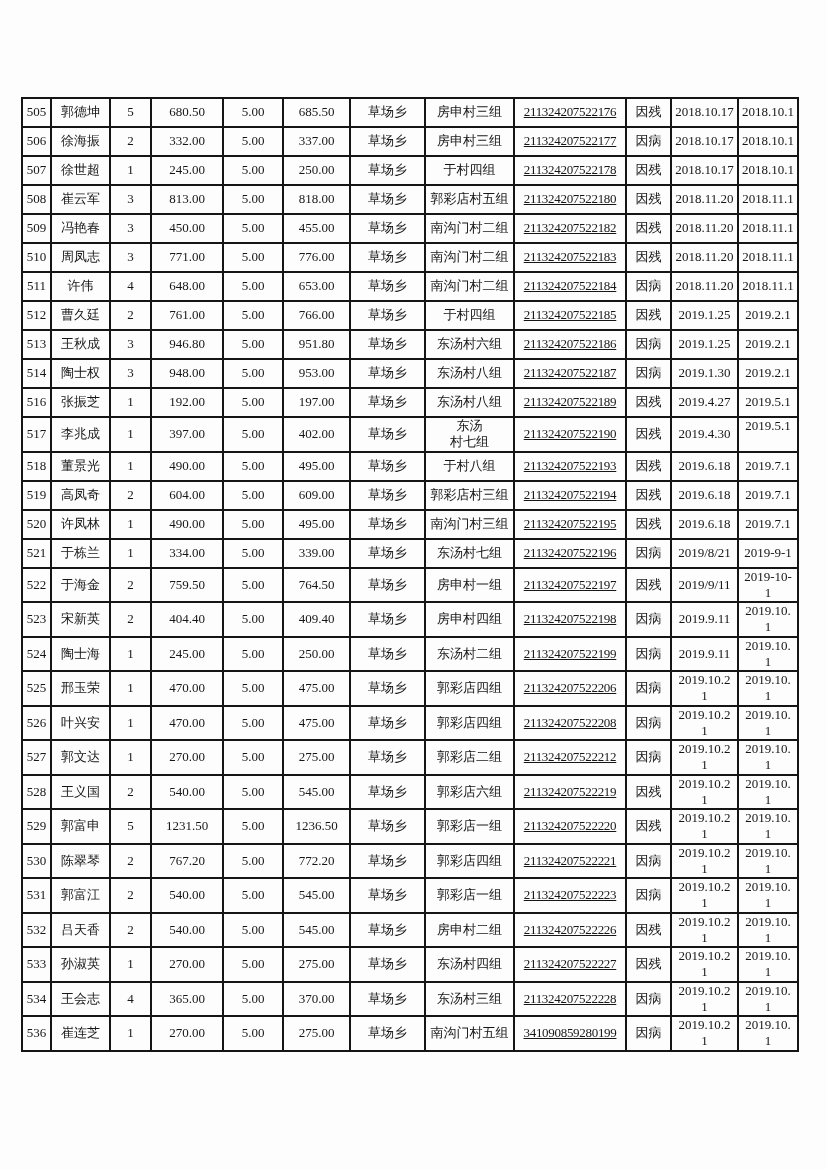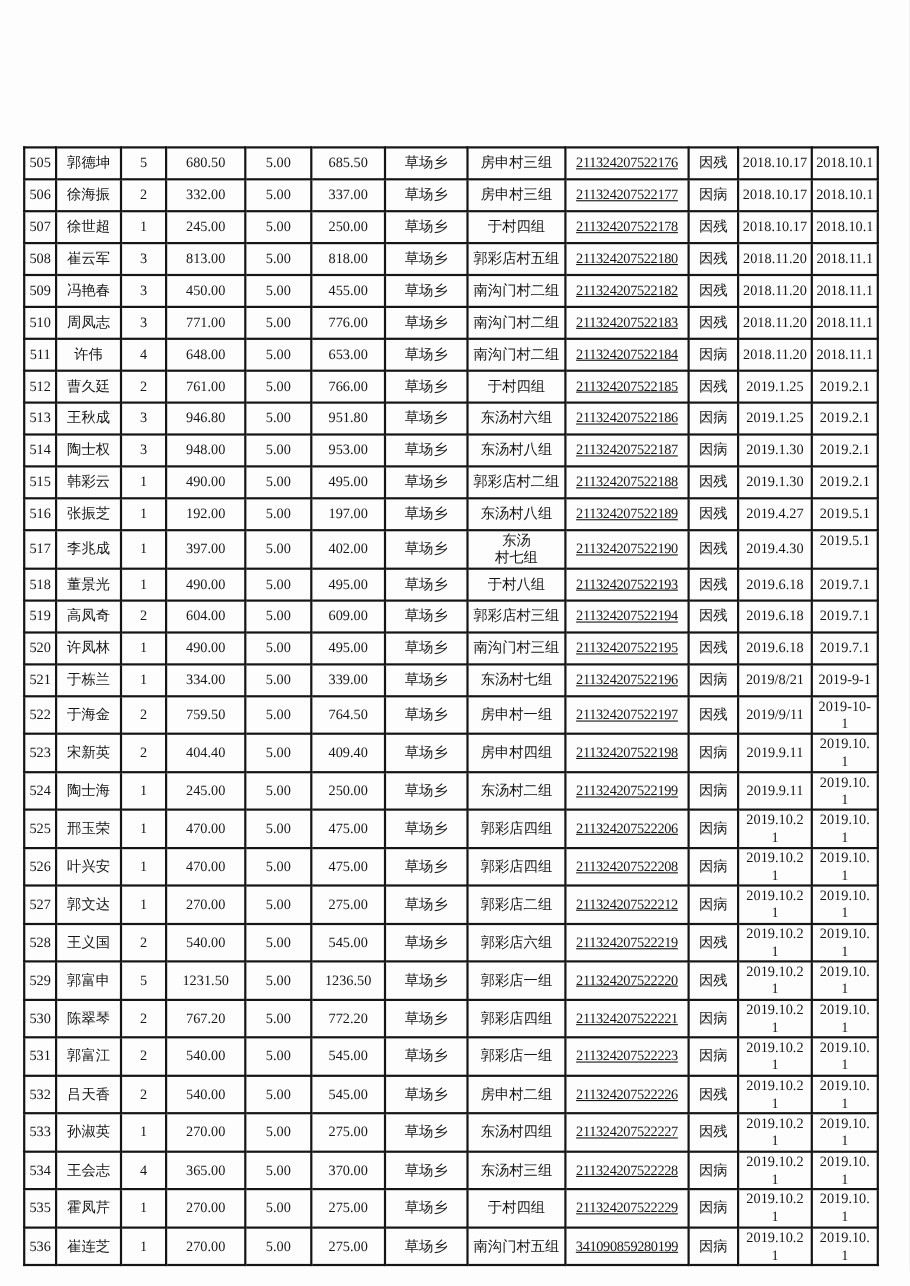--- a/index.html
+++ b/index.html
@@ -11,21 +11,20 @@
     font-family:"Liberation Serif","DejaVu Serif",serif;
     color:#161616;
     overflow:hidden;
   }
   table.roster {
     position:absolute;
     left:21px; top:97px;
     width:776px;
     border-collapse:collapse;
     table-layout:fixed;
-    margin-top:36px;
   }
   table.roster td {
     border:2px solid #151515;
     text-align:center;
     vertical-align:middle;
     padding:0;
     font-size:13px;
     line-height:1.25;
     white-space:pre-line;
     overflow:visible;
@@ -192,34 +191,20 @@
           <td class="c-fee">5.00</td>
           <td class="c-total">953.00</td>
           <td class="c-township">草场乡</td>
           <td class="c-village">东汤村八组</td>
           <td class="c-id">211324207522187</td>
           <td class="c-reason">因病</td>
           <td class="c-date1">2019.1.30</td>
           <td class="c-date2">2019.2.1</td>
         </tr>
         <tr>
-          <td class="c-no">515</td>
-          <td class="c-name">韩彩云</td>
-          <td class="c-count">1</td>
-          <td class="c-amount">490.00</td>
-          <td class="c-fee">5.00</td>
-          <td class="c-total">495.00</td>
-          <td class="c-township">草场乡</td>
-          <td class="c-village">郭彩店村二组</td>
-          <td class="c-id">211324207522188</td>
-          <td class="c-reason">因残</td>
-          <td class="c-date1">2019.1.30</td>
-          <td class="c-date2">2019.2.1</td>
-        </tr>
-        <tr>
           <td class="c-no">516</td>
           <td class="c-name">张振芝</td>
           <td class="c-count">1</td>
           <td class="c-amount">192.00</td>
           <td class="c-fee">5.00</td>
           <td class="c-total">197.00</td>
           <td class="c-township">草场乡</td>
           <td class="c-village">东汤村八组</td>
           <td class="c-id">211324207522189</td>
           <td class="c-reason">因残</td>
@@ -489,36 +474,20 @@
         <tr>
           <td class="c-no">534</td>
           <td class="c-name">王会志</td>
           <td class="c-count">4</td>
           <td class="c-amount">365.00</td>
           <td class="c-fee">5.00</td>
           <td class="c-total">370.00</td>
           <td class="c-township">草场乡</td>
           <td class="c-village">东汤村三组</td>
           <td class="c-id">211324207522228</td>
-          <td class="c-reason">因病</td>
-          <td class="c-date1">2019.10.2
-1</td>
-          <td class="c-date2">2019.10.
-1</td>
-        </tr>
-        <tr>
-          <td class="c-no">535</td>
-          <td class="c-name">霍凤芹</td>
-          <td class="c-count">1</td>
-          <td class="c-amount">270.00</td>
-          <td class="c-fee">5.00</td>
-          <td class="c-total">275.00</td>
-          <td class="c-township">草场乡</td>
-          <td class="c-village">于村四组</td>
-          <td class="c-id">211324207522229</td>
           <td class="c-reason">因病</td>
           <td class="c-date1">2019.10.2
 1</td>
           <td class="c-date2">2019.10.
 1</td>
         </tr>
         <tr>
           <td class="c-no">536</td>
           <td class="c-name">崔连芝</td>
           <td class="c-count">1</td>

